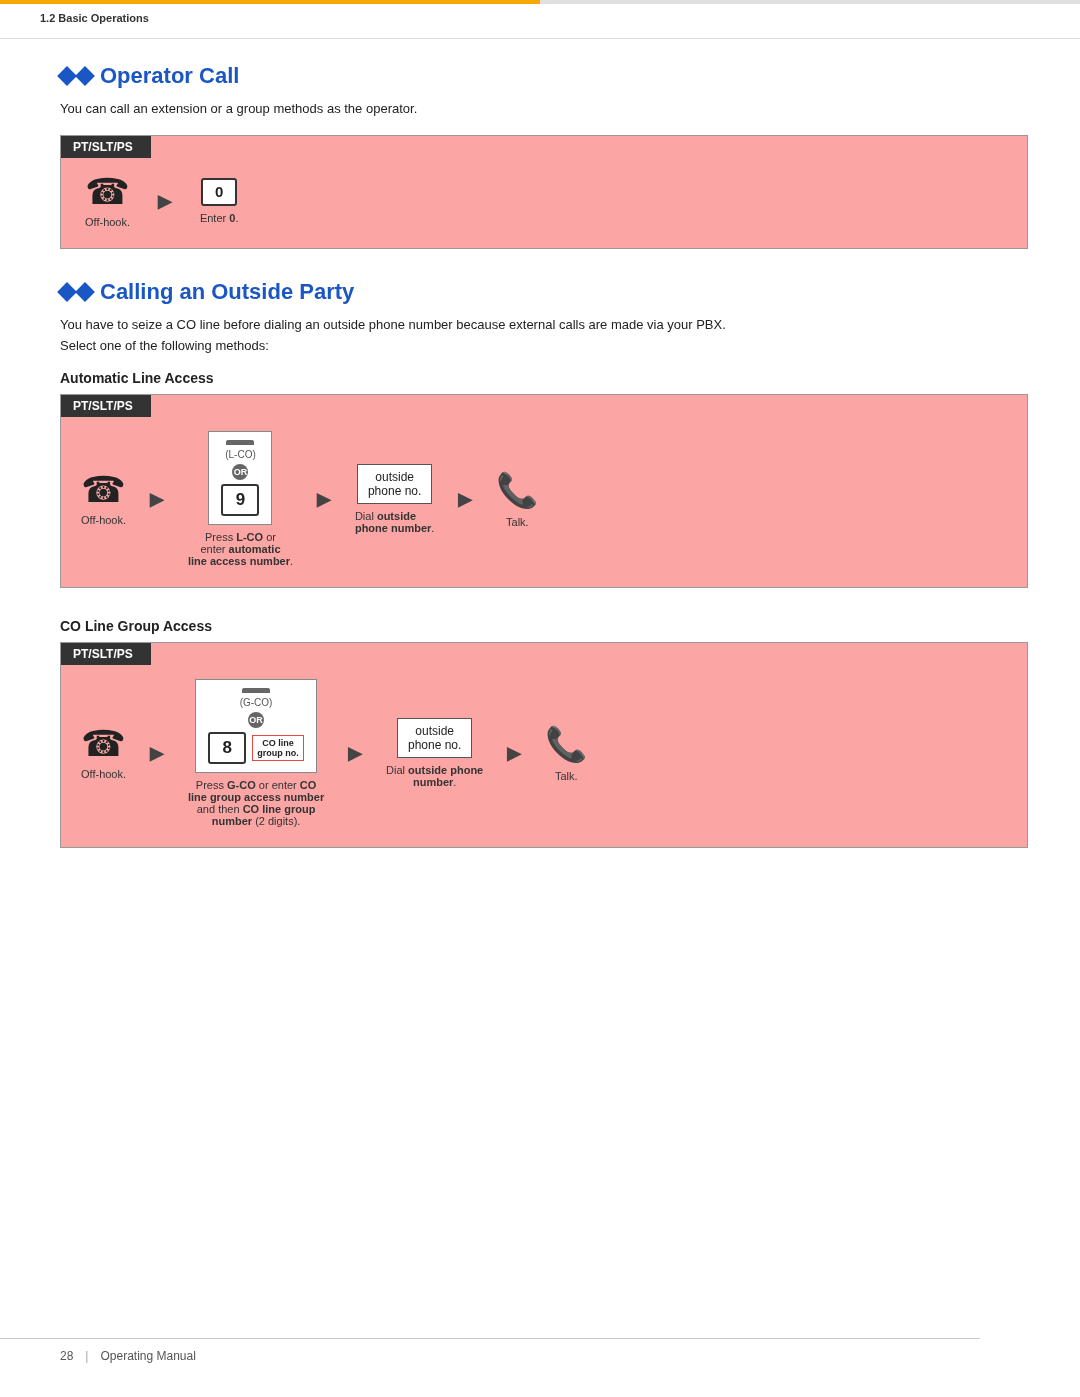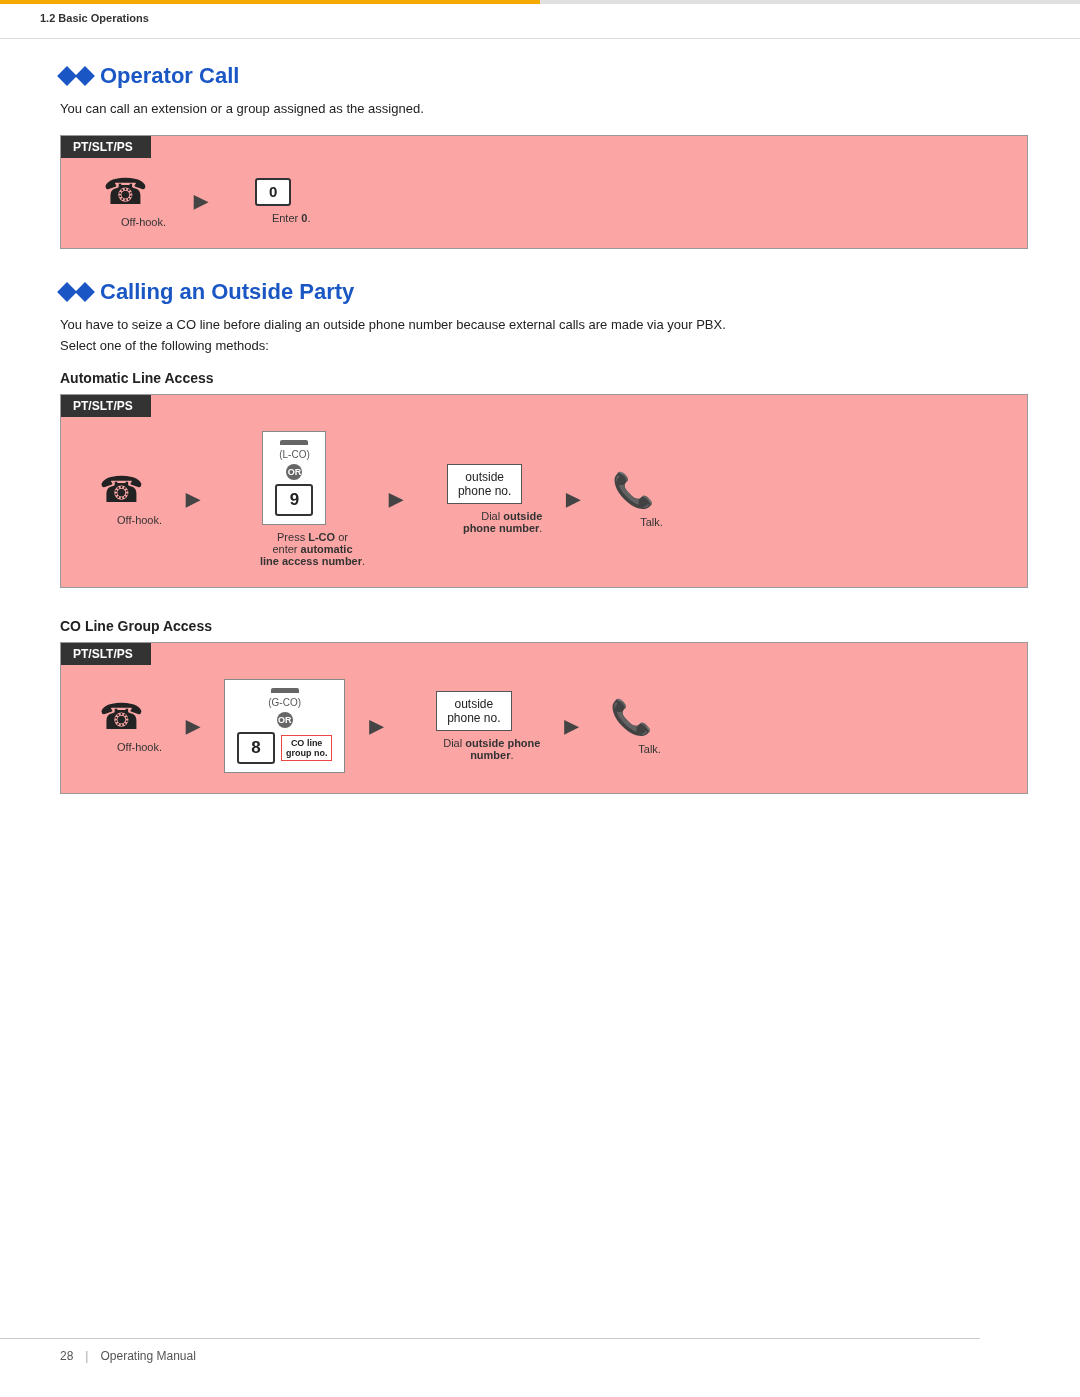--- a/index.html
+++ b/index.html
@@ -104,21 +104,20 @@
       align-items: center;
       justify-content: center;
       border-radius: 3px;
     }
 
     .label-below {
       font-size: 11px;
       color: #333;
       margin-top: 6px;
       text-align: center;
-      margin-left: 36px;
     }
 
     .label-below b {
       font-weight: bold;
     }
 
     .flow-item {
       display: flex;
       flex-direction: column;
       align-items: center;
@@ -243,21 +242,21 @@
 <div class="main-content">
 
   <div class="section-gap">
     <div class="section-title">
       <span class="diamond-icon">
         <span class="diamond"></span>
         <span class="diamond"></span>
       </span>
       <span>Operator Call</span>
     </div>
-    <p class="section-desc">You can call an extension or a group assigned as the assigned.</p>
+    <p class="section-desc">You can call an extension or a group methods as the operator.</p>
 
     <div class="pt-box">
       <div class="pt-header">PT/SLT/PS</div>
       <div class="pt-content">
 
         <div class="flow-item">
           <div class="phone-icon">☎</div>
           <div class="label-below">Off-hook.</div>
         </div>
 
@@ -305,21 +304,21 @@
             <div class="label-below" style="max-width:110px; text-align:center;">Press <b>L-CO</b> or<br>enter <b>automatic<br>line access number</b>.</div>
           </div>
 
           <div class="arrow">▶</div>
 
           <div class="flow-item">
             <div class="outside-box">
               <div>outside</div>
               <div>phone no.</div>
             </div>
-            <div class="label-below" style="max-width:100px; text-align:right;">Dial <b>outside<br>phone number</b>.</div>
+            <div class="label-below" style="max-width:100px; text-align:left;">Dial <b>outside<br>phone number</b>.</div>
           </div>
 
           <div class="arrow">▶</div>
 
           <div class="flow-item">
             <div class="talk-icon" style="font-size:34px;">📞</div>
             <div class="label-below">Talk.</div>
           </div>
 
         </div>
@@ -342,20 +341,21 @@
           <div class="flow-item">
             <div class="compound-key" style="min-width:90px;">
               <div class="key-top-bar"></div>
               <div class="key-label-small">(G-CO)</div>
               <div class="or-badge">OR</div>
               <div class="co-inner">
                 <div class="key-large">8</div>
                 <div class="co-label-box">CO line<br>group no.</div>
               </div>
             </div>
+            <div class="label-below" style="max-width:140px; text-align:center;">Press <b>G-CO</b> or enter <b>CO<br>line group access number</b><br>and then <b>CO line group<br>number</b> (2 digits).</div>
           </div>
 
           <div class="arrow">▶</div>
 
           <div class="flow-item">
             <div class="outside-box">
               <div>outside</div>
               <div>phone no.</div>
             </div>
             <div class="label-below" style="max-width:100px; text-align:center;">Dial <b>outside phone<br>number</b>.</div>

